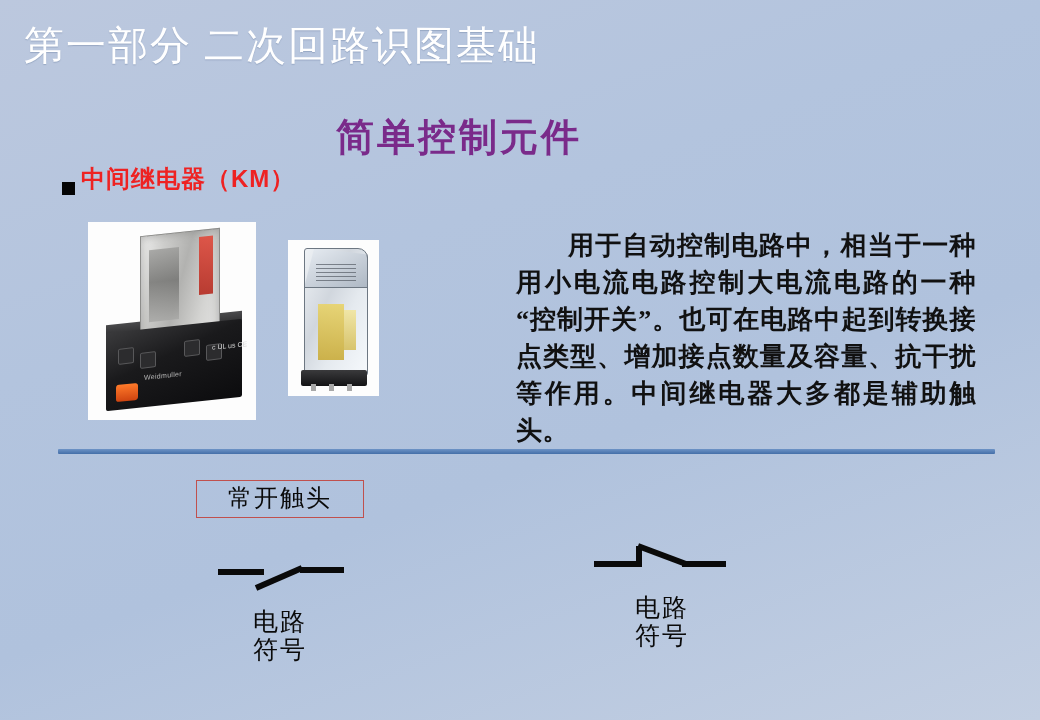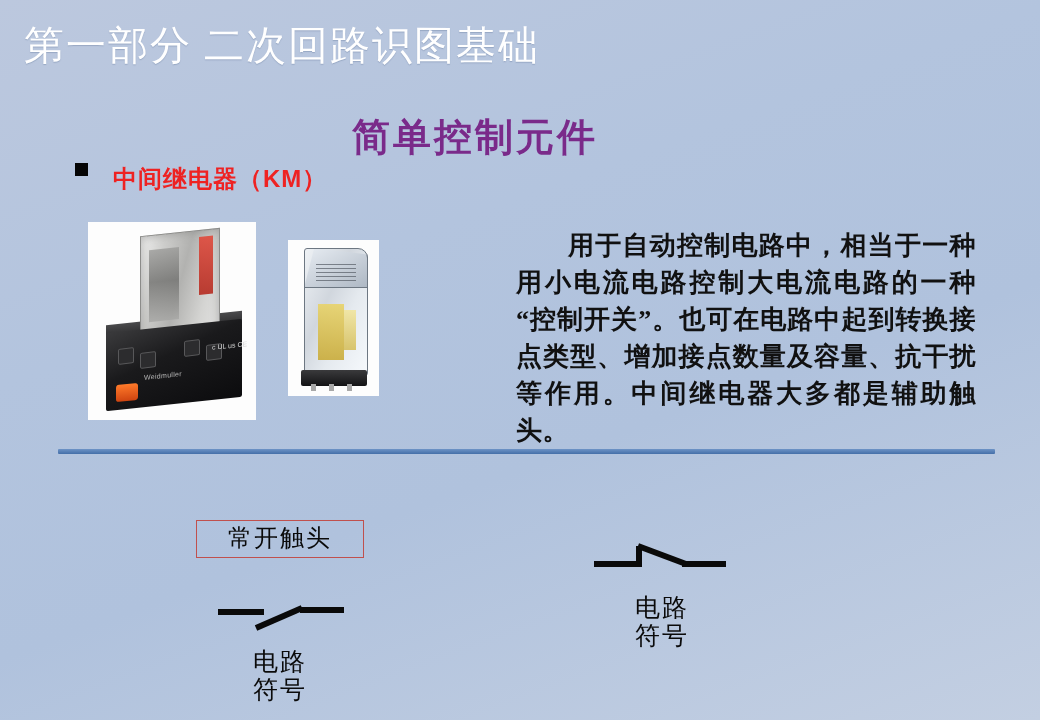--- a/index.html
+++ b/index.html
@@ -34,31 +34,30 @@
   
   #slide-heading {
     position: absolute;
     left: 336px;
     top: 112px;
     font-size: 38px;
     font-weight: bold;
     color: #7a2a8a;
     letter-spacing: 3px;
     white-space: nowrap;
-    margin-left: 16px;
   }
 
   
   #bullet-row {
     position: absolute;
-    left: 75px;
+    left: 62px;
     top: 163px;
     display: flex;
-    align-items: flex-start;
-    gap: 25px;
+    align-items: flex-end;
+    gap: 6px;
     white-space: nowrap;
   }
   #bullet-marker {
     width: 13px;
     height: 13px;
     background: #050505;
     flex: 0 0 auto;
   }
   #bullet-label {
     font-size: 24px;
@@ -222,21 +221,21 @@
     left: 58px;
     top: 449px;
     width: 937px;
     height: 5px;
     background: linear-gradient(180deg,#6d93c6,#446fa8);
     border-radius: 1px;
   }
 
   
   .symbol-col { position: absolute; }
-  #symbol-col-no { left: 196px; top: 520px; width: 168px; }
+  #symbol-col-no { left: 196px; top: 480px; width: 168px; }
   #symbol-col-nc { left: 578px; top: 504px; width: 168px; }
 
   .symbol-label-box {
     border: 1.5px solid #c0504d;
     background: transparent;
     text-align: center;
     font-size: 24px;
     color: #0a0a0a;
     padding: 4px 6px 6px;
     letter-spacing: 2px;

